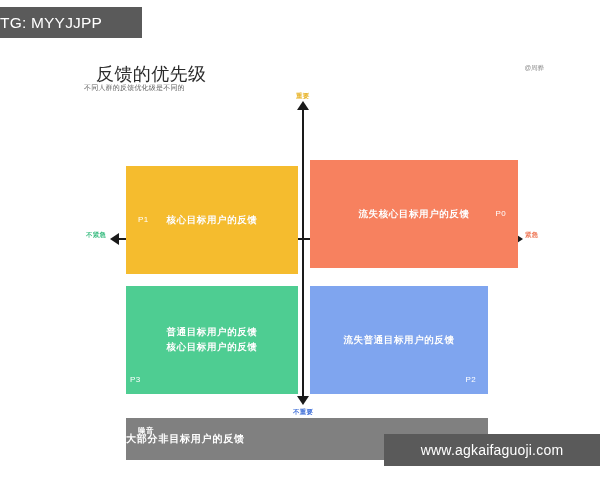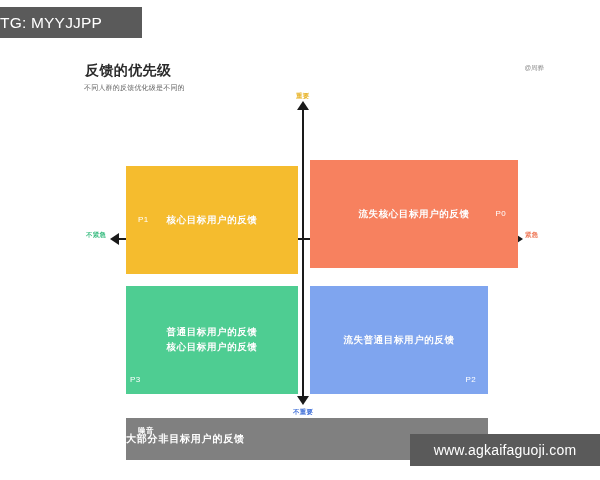--- a/index.html
+++ b/index.html
@@ -40,24 +40,24 @@
     position: absolute;
     left: 0;
     top: 40px;
     width: 600px;
     height: 400px;
     background: #ffffff;
   }
 
   .title {
     position: absolute;
-    left: 85px;
+    left: 96px;
     top: 22px;
-    font-size: 14px;
-    font-weight: bold;
+    font-size: 18px;
+    font-weight: normal;
     color: #2b2b2b;
     letter-spacing: 0.4px;
     white-space: nowrap;
   }
 
   .subtitle {
     position: absolute;
     left: 84px;
     top: 43px;
     font-size: 7px;
@@ -209,21 +209,21 @@
     gap: 4px;
   }
   .watermark .wm-brand { font-weight: bold; color: #d5d5d5; }
   .watermark .wm-user  { color: #d0d0d0; }
 
   
   .url-badge {
     position: absolute;
     right: 0px;
     bottom: 14px;
-    width: 190px;
+    width: 216px;
     height: 32px;
     background: #5a5a5a;
     color: #ffffff;
     font-size: 14px;
     letter-spacing: 0.2px;
     display: flex;
     align-items: center;
     justify-content: center;
     white-space: nowrap;
   }

